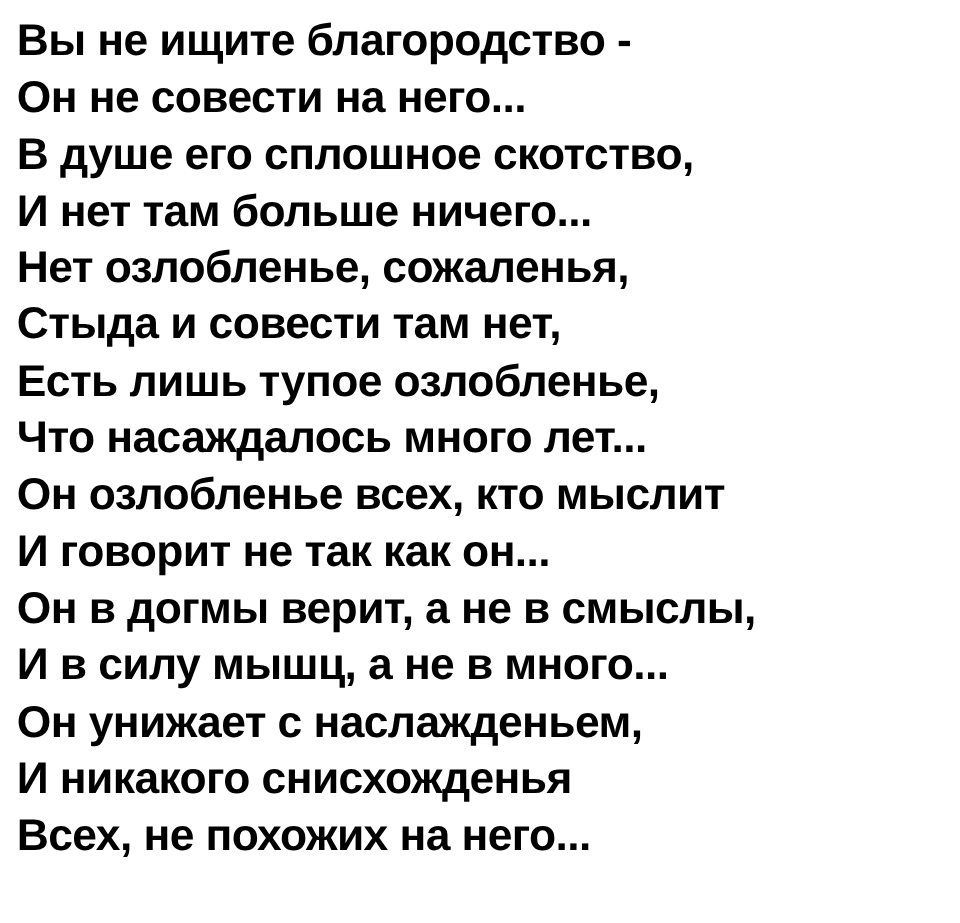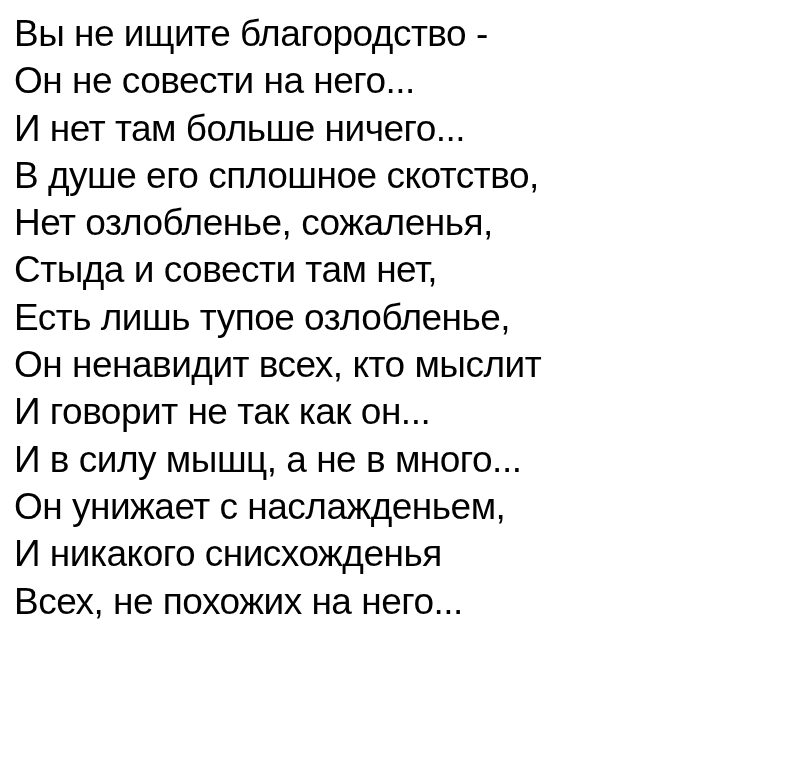--- a/index.html
+++ b/index.html
@@ -10,42 +10,44 @@
   .page {
     width: 800px;
     height: 769px;
     background: #ffffff;
     box-sizing: border-box;
     padding: 10px 6px 0 14px;
     overflow: hidden;
   }
   .poem {
     font-family: "Liberation Sans", "DejaVu Sans", sans-serif;
-    font-weight: 400;
+    font-weight: 700;
     font-size: 37px;
     line-height: 47.3px;
     color: #000000;
     letter-spacing: -0.5px;
   }
   .poem-line {
     white-space: nowrap;
   }
 </style>
 </head>
 <body>
 
 <div class="page">
   <div class="poem">
     <div class="poem-line">Вы не ищите благородство -</div>
     <div class="poem-line">Он не совести на него...</div>
+    <div class="poem-line">В душе его сплошное скотство,</div>
     <div class="poem-line">И нет там больше ничего...</div>
-    <div class="poem-line">В душе его сплошное скотство,</div>
     <div class="poem-line">Нет озлобленье, сожаленья,</div>
     <div class="poem-line">Стыда и совести там нет,</div>
     <div class="poem-line">Есть лишь тупое озлобленье,</div>
-    <div class="poem-line">Он ненавидит всех, кто мыслит</div>
+    <div class="poem-line">Что насаждалось много лет...</div>
+    <div class="poem-line">Он озлобленье всех, кто мыслит</div>
     <div class="poem-line">И говорит не так как он...</div>
+    <div class="poem-line">Он в догмы верит, а не в смыслы,</div>
     <div class="poem-line">И в силу мышц, а не в много...</div>
     <div class="poem-line">Он унижает с наслажденьем,</div>
     <div class="poem-line">И никакого снисхожденья</div>
     <div class="poem-line">Всех, не похожих на него...</div>
   </div>
 </div>
 
 </body></html>

